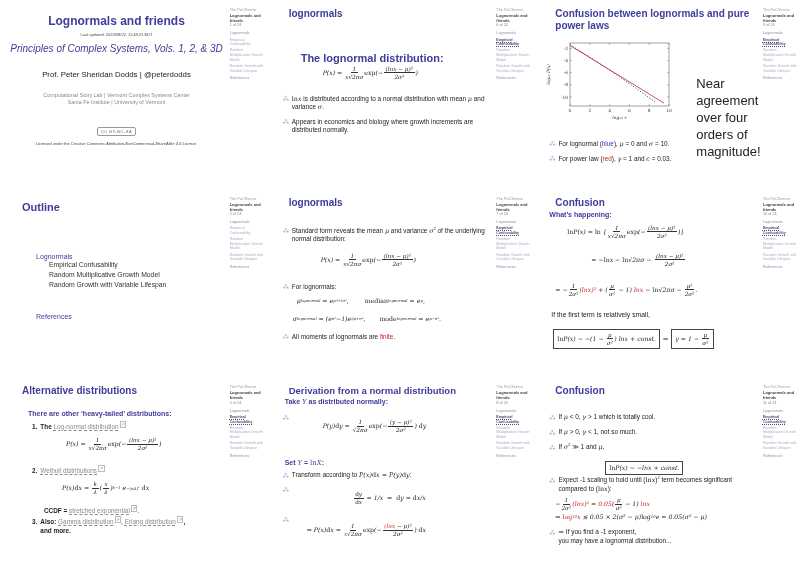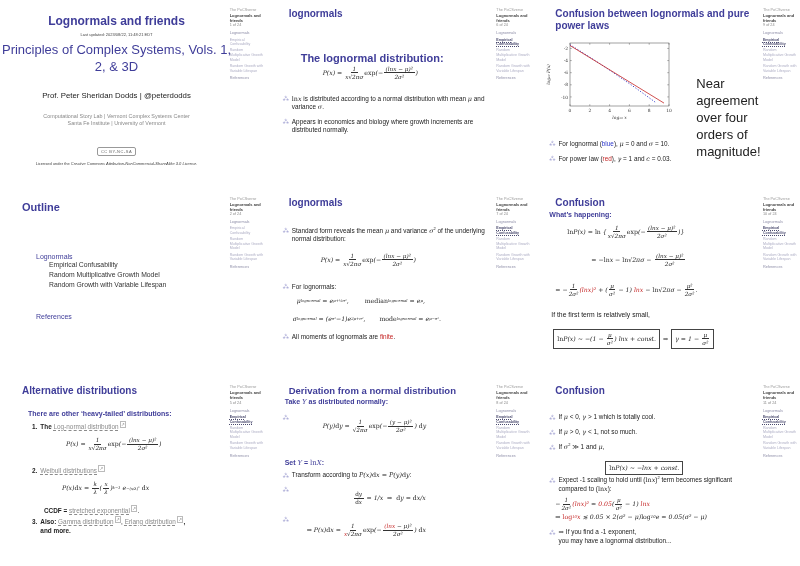--- a/index.html
+++ b/index.html
@@ -41,21 +41,21 @@
   .bul{color:#9b9bcf;font-size:5.5px;line-height:1;margin-top:1.2px;flex:none;}
   .row{display:flex;gap:3px;align-items:flex-start;}
   .shead{color:var(--hd);font-size:7px;font-weight:600;}
   .shead .mi,.shead .mr{font-weight:normal;}
   .fbox{display:inline-flex;border:0.6px solid #444;padding:2px 3px;}
   .num{font-weight:bold;font-size:6.4px;color:#222;flex:none;}
   
   .tcol{left:0;top:14px;width:233px;text-align:center;}
   .maint{font-size:12px;font-weight:600;color:var(--hd);}
   .upd{margin-top:4px;font-size:4px;color:#444;}
-  .course{margin-top:5px;font-size:13px;line-height:1.3;color:var(--hd);}
+  .course{margin-top:5px;font-size:10px;line-height:1.3;color:var(--hd);font-style:italic;}
   .author{margin-top:15px;font-size:7.8px;color:#222;}
   .affil{margin-top:13px;font-size:5.4px;line-height:1.35;color:#888;}
   .ccwrap{margin-top:12px;}
   .ccbadge{display:inline-block;border:0.6px solid #999;border-radius:2px;padding:1px 3px;font-size:4px;
     color:#666;letter-spacing:0.5px;}
   .lic{margin-top:4px;font-size:4px;color:#444;}
   svg text{font-family:"DejaVu Serif",serif;font-size:4.4px;fill:#333;}
 </style>
 </head>
 <body>

